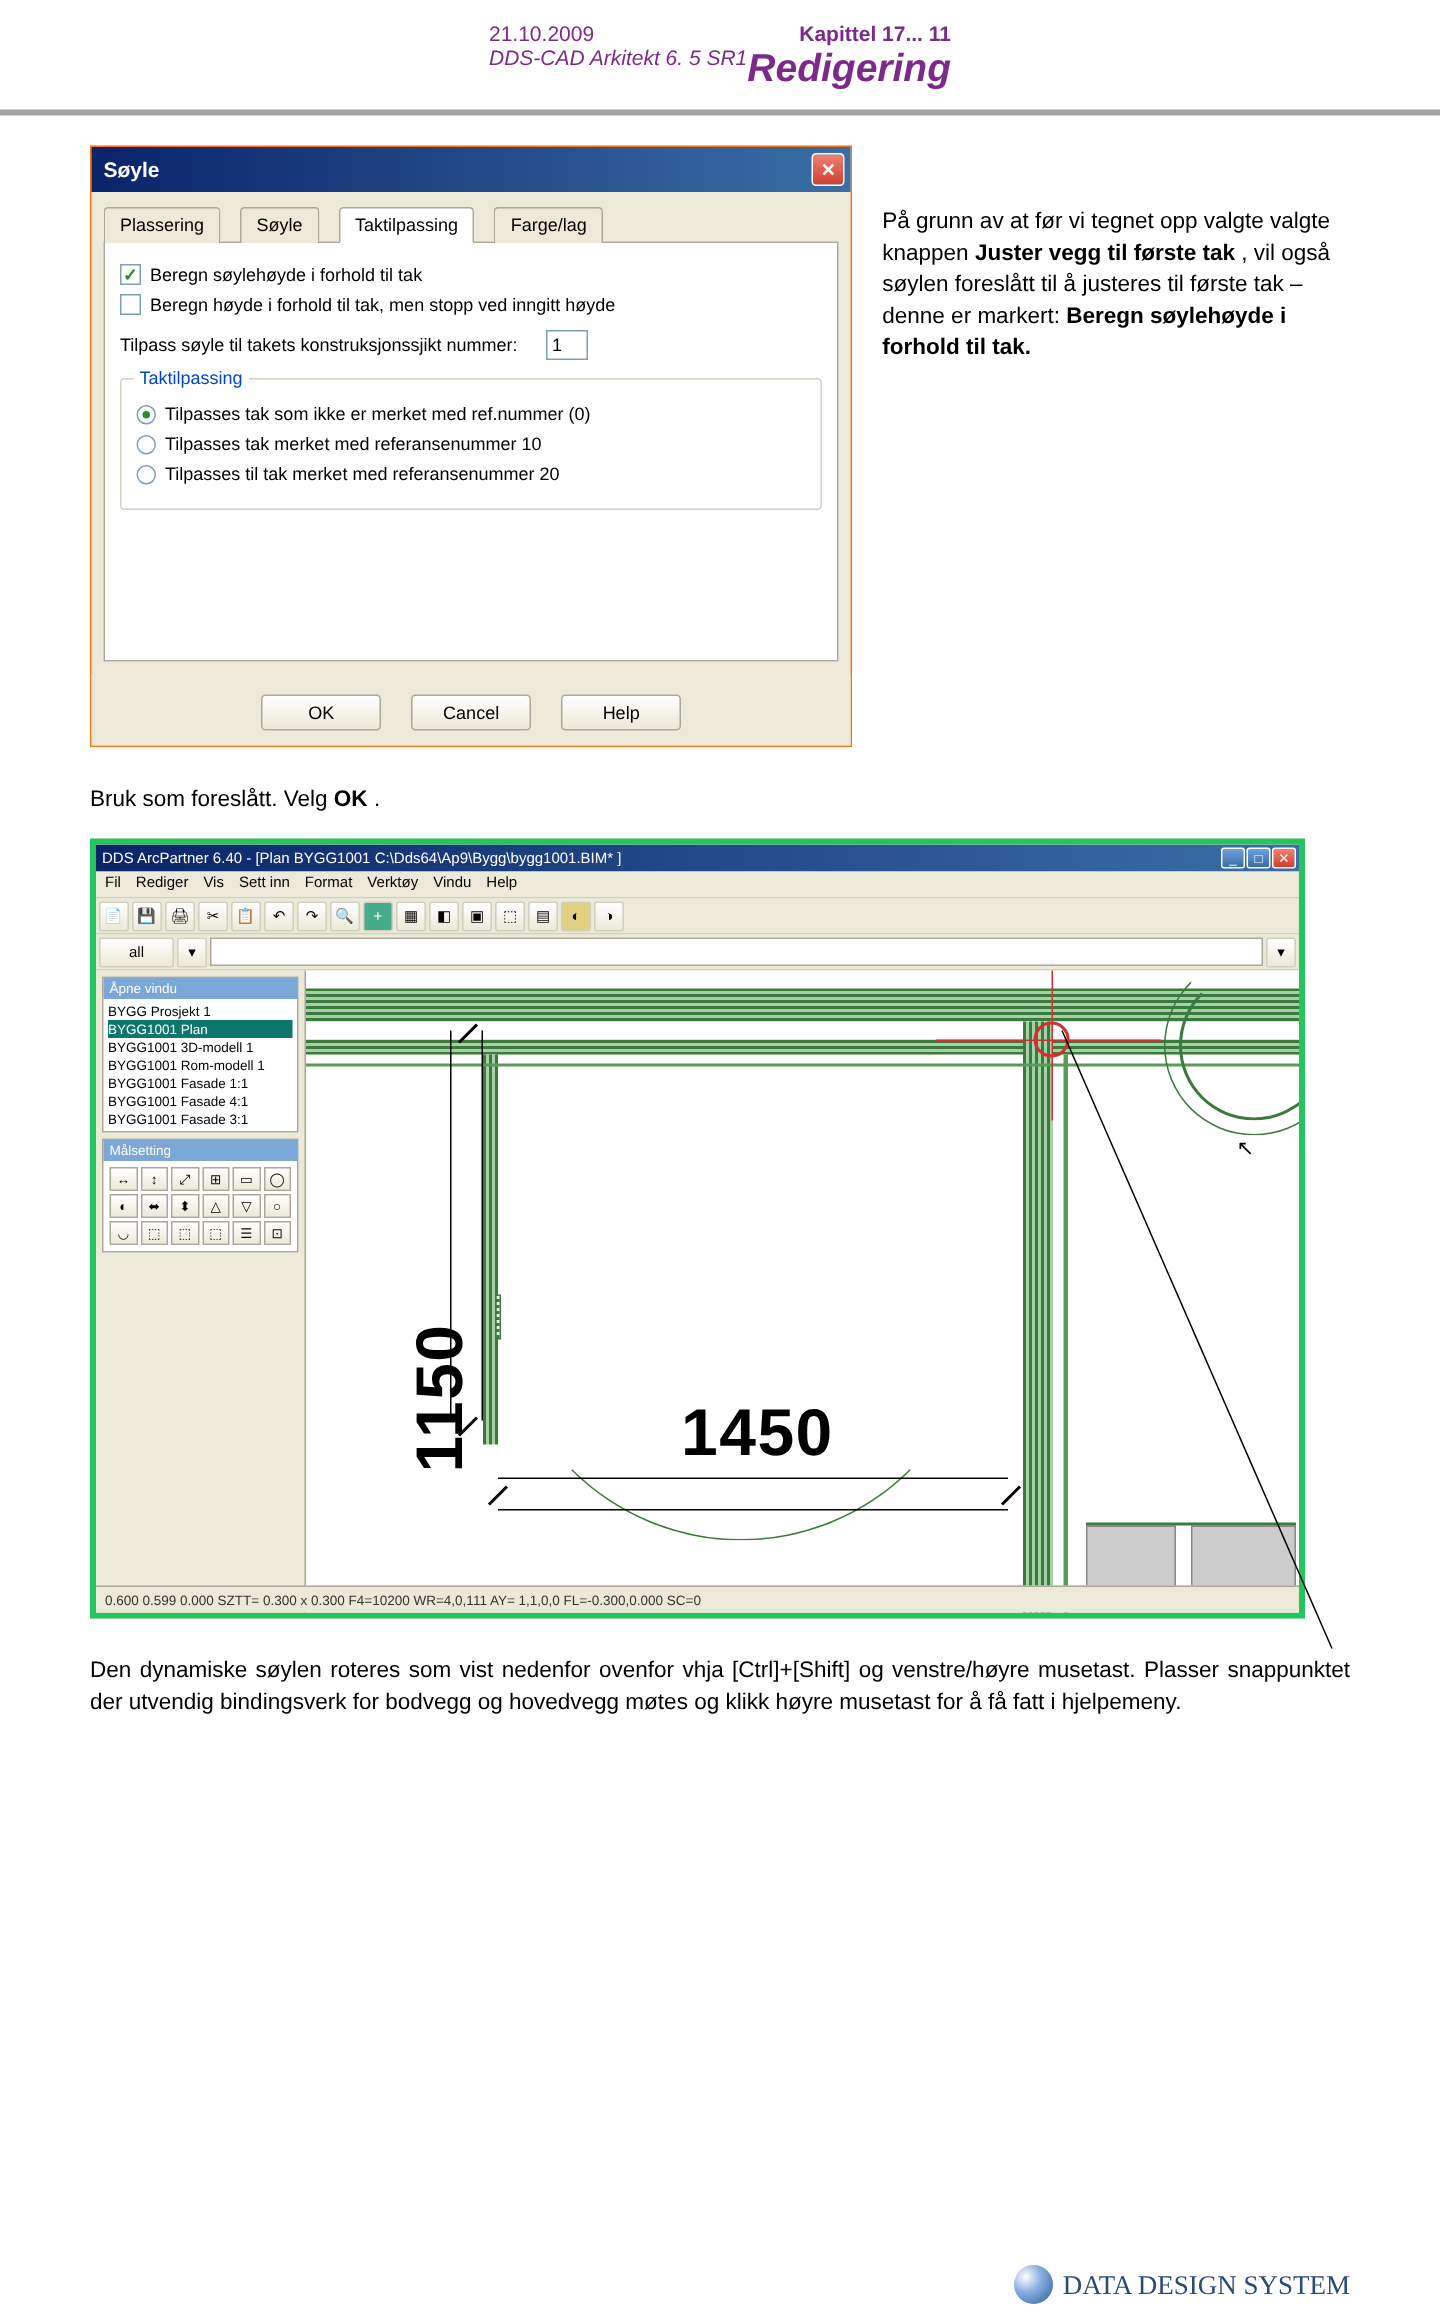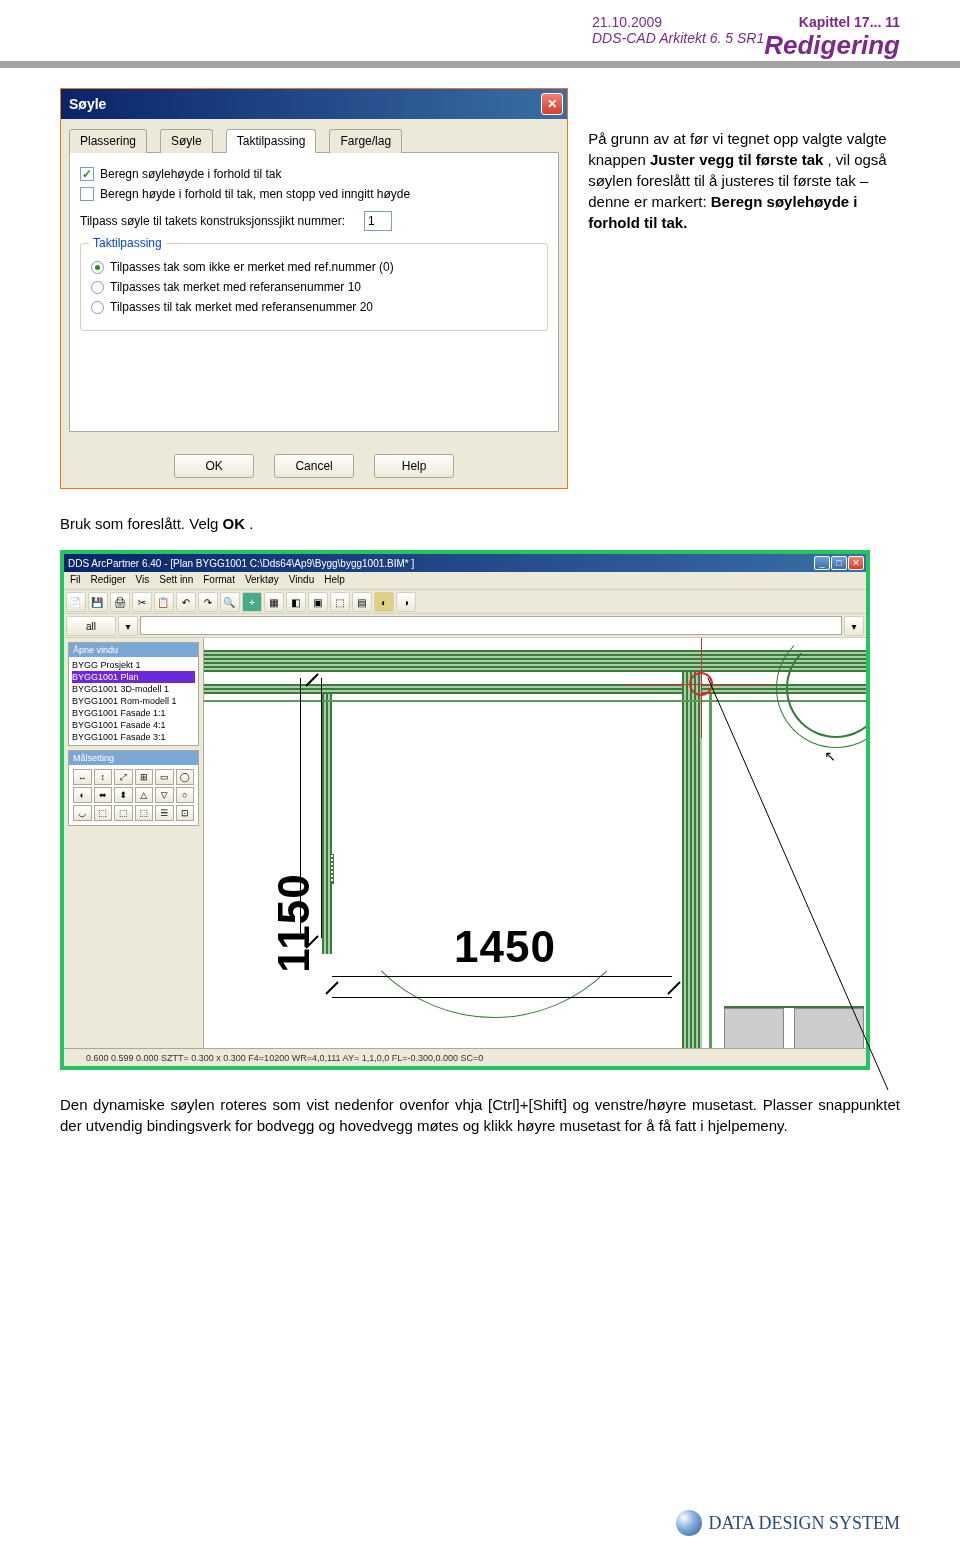--- a/index.html
+++ b/index.html
@@ -5,24 +5,24 @@
   * { box-sizing: border-box; margin: 0; padding: 0; }
   body {
     width: 960px;
     height: 1548px;
     background: #fff;
     font-family: Arial, sans-serif;
     position: relative;
     color: #000;
   }
   .header {
-    padding: 14px 60px 0 60px;
+    padding: 14px 60px 12px 60px;
     display: flex;
-    justify-content: flex-end;
-    border-bottom: 7px solid #a3a3a3;
+    justify-content: center;
+    border-bottom: 4px solid #a3a3a3;
   }
   .header-left { color: #7c2a8a; font-size: 14px; }
   .header-right { color: #7c2a8a; text-align: right; }
   .header-date { font-size: 14px; }
   .header-chapter { font-size: 14px; font-weight: bold; }
   .header-product { font-size: 14px; font-style: italic; }
   .header-title { font-size: 26px; font-style: italic; font-weight: bold; }
   
   .content-top {
     display: flex;
@@ -190,36 +190,36 @@
     padding: 4px; font-size: 9px;
   }
   .panel-box {
     background: #fff; border: 1px solid #aca899; margin-bottom: 4px;
   }
   .panel-title {
     background: #7ba7d7; color: #fff; padding: 2px 4px; font-size: 9px;
   }
   .panel-list { padding: 2px 3px; }
   .panel-list div { padding: 1px 0; }
-  .panel-list .sel { background: #6d28d9; color: #fff; }
+  .panel-list .sel { background: #0f766e; color: #fff; }
   .palette {
     display: grid; grid-template-columns: repeat(6, 1fr);
     gap: 2px; padding: 4px;
   }
   .palette-cell {
     height: 16px; border: 1px solid #aca899; background: linear-gradient(#fff,#ece9d8);
     display: flex; align-items: center; justify-content: center; font-size: 9px;
   }
   .cad-canvas {
     flex: 1; background: #fff; position: relative;
   }
   .cad-statusbar {
     position: absolute; bottom: 0; left: 0; right: 0;
     height: 18px; background: #ece9d8; border-top: 1px solid #aca899;
-    font-size: 9px; display: flex; align-items: center; padding: 0 22px;
+    font-size: 9px; display: flex; align-items: center; padding: 0 6px;
     gap: 12px; color: #333;
   }
   .dim-line-v {
     position: absolute; left: 96px; top: 40px; width: 22px; height: 260px;
     border-left: 1px solid #000; border-right: 1px solid #000;
   }
   .dim-line-h {
     position: absolute; left: 128px; top: 338px; width: 340px; height: 22px;
     border-top: 1px solid #000; border-bottom: 1px solid #000;
   }

